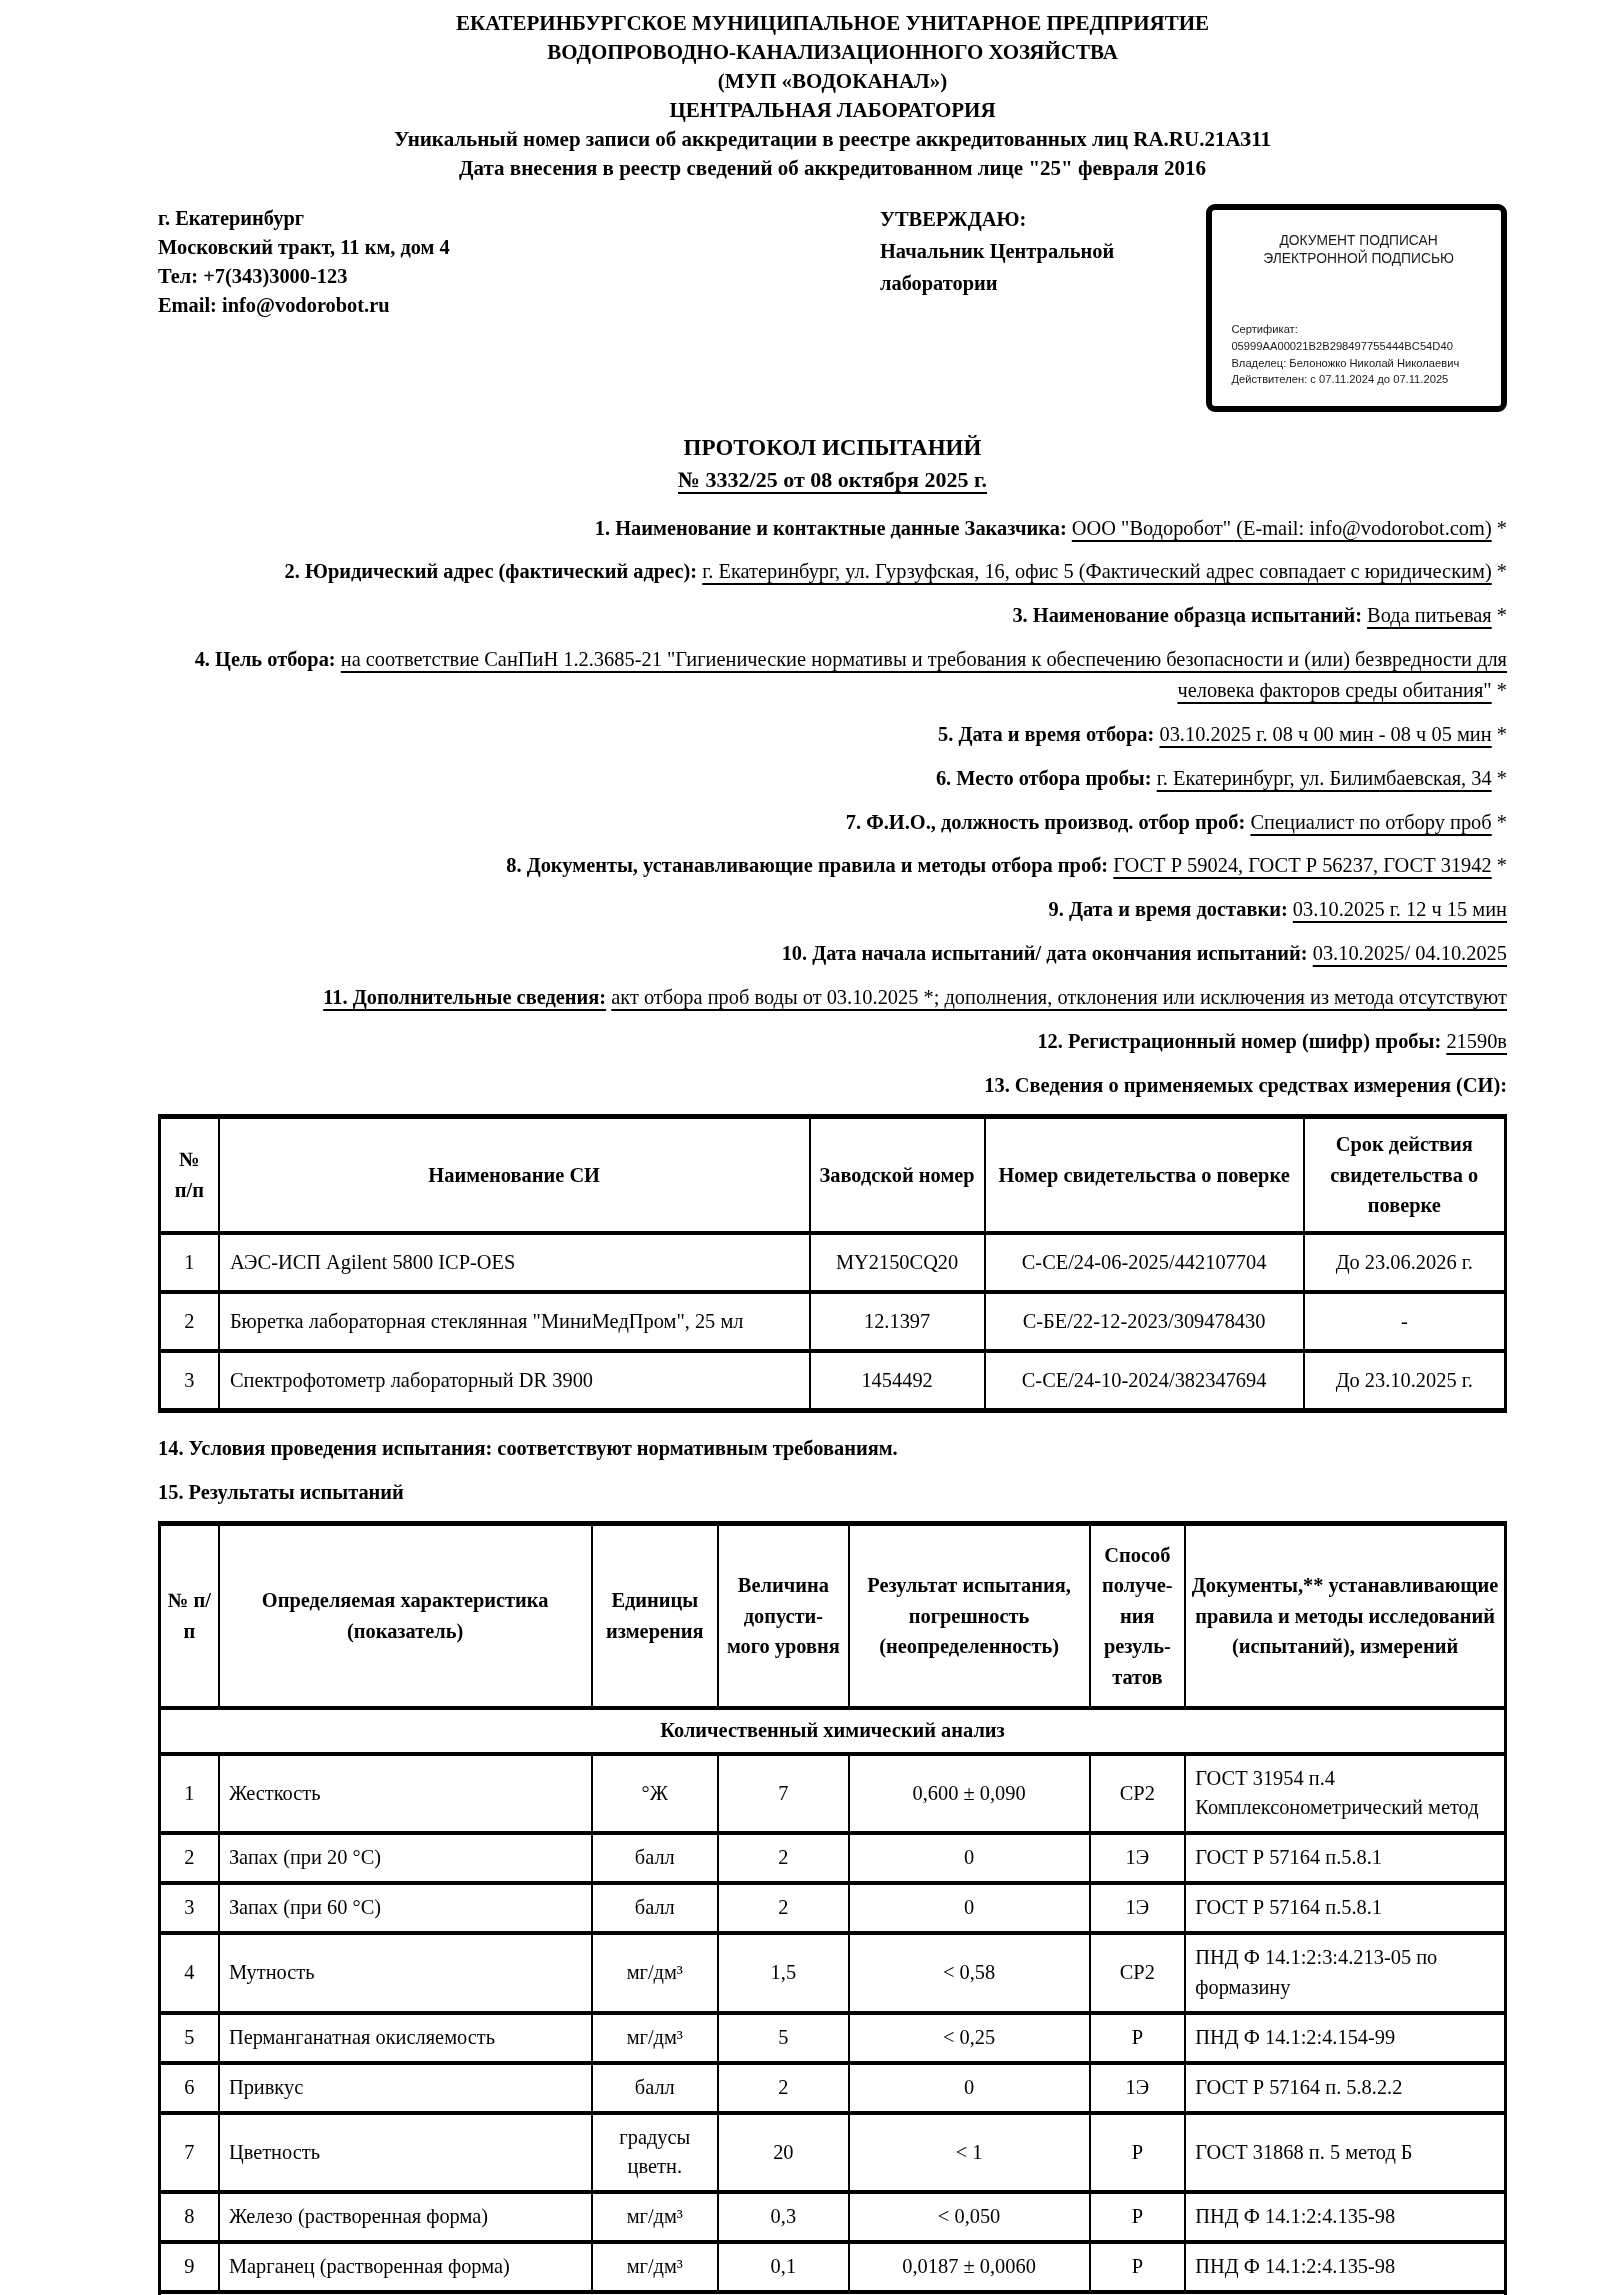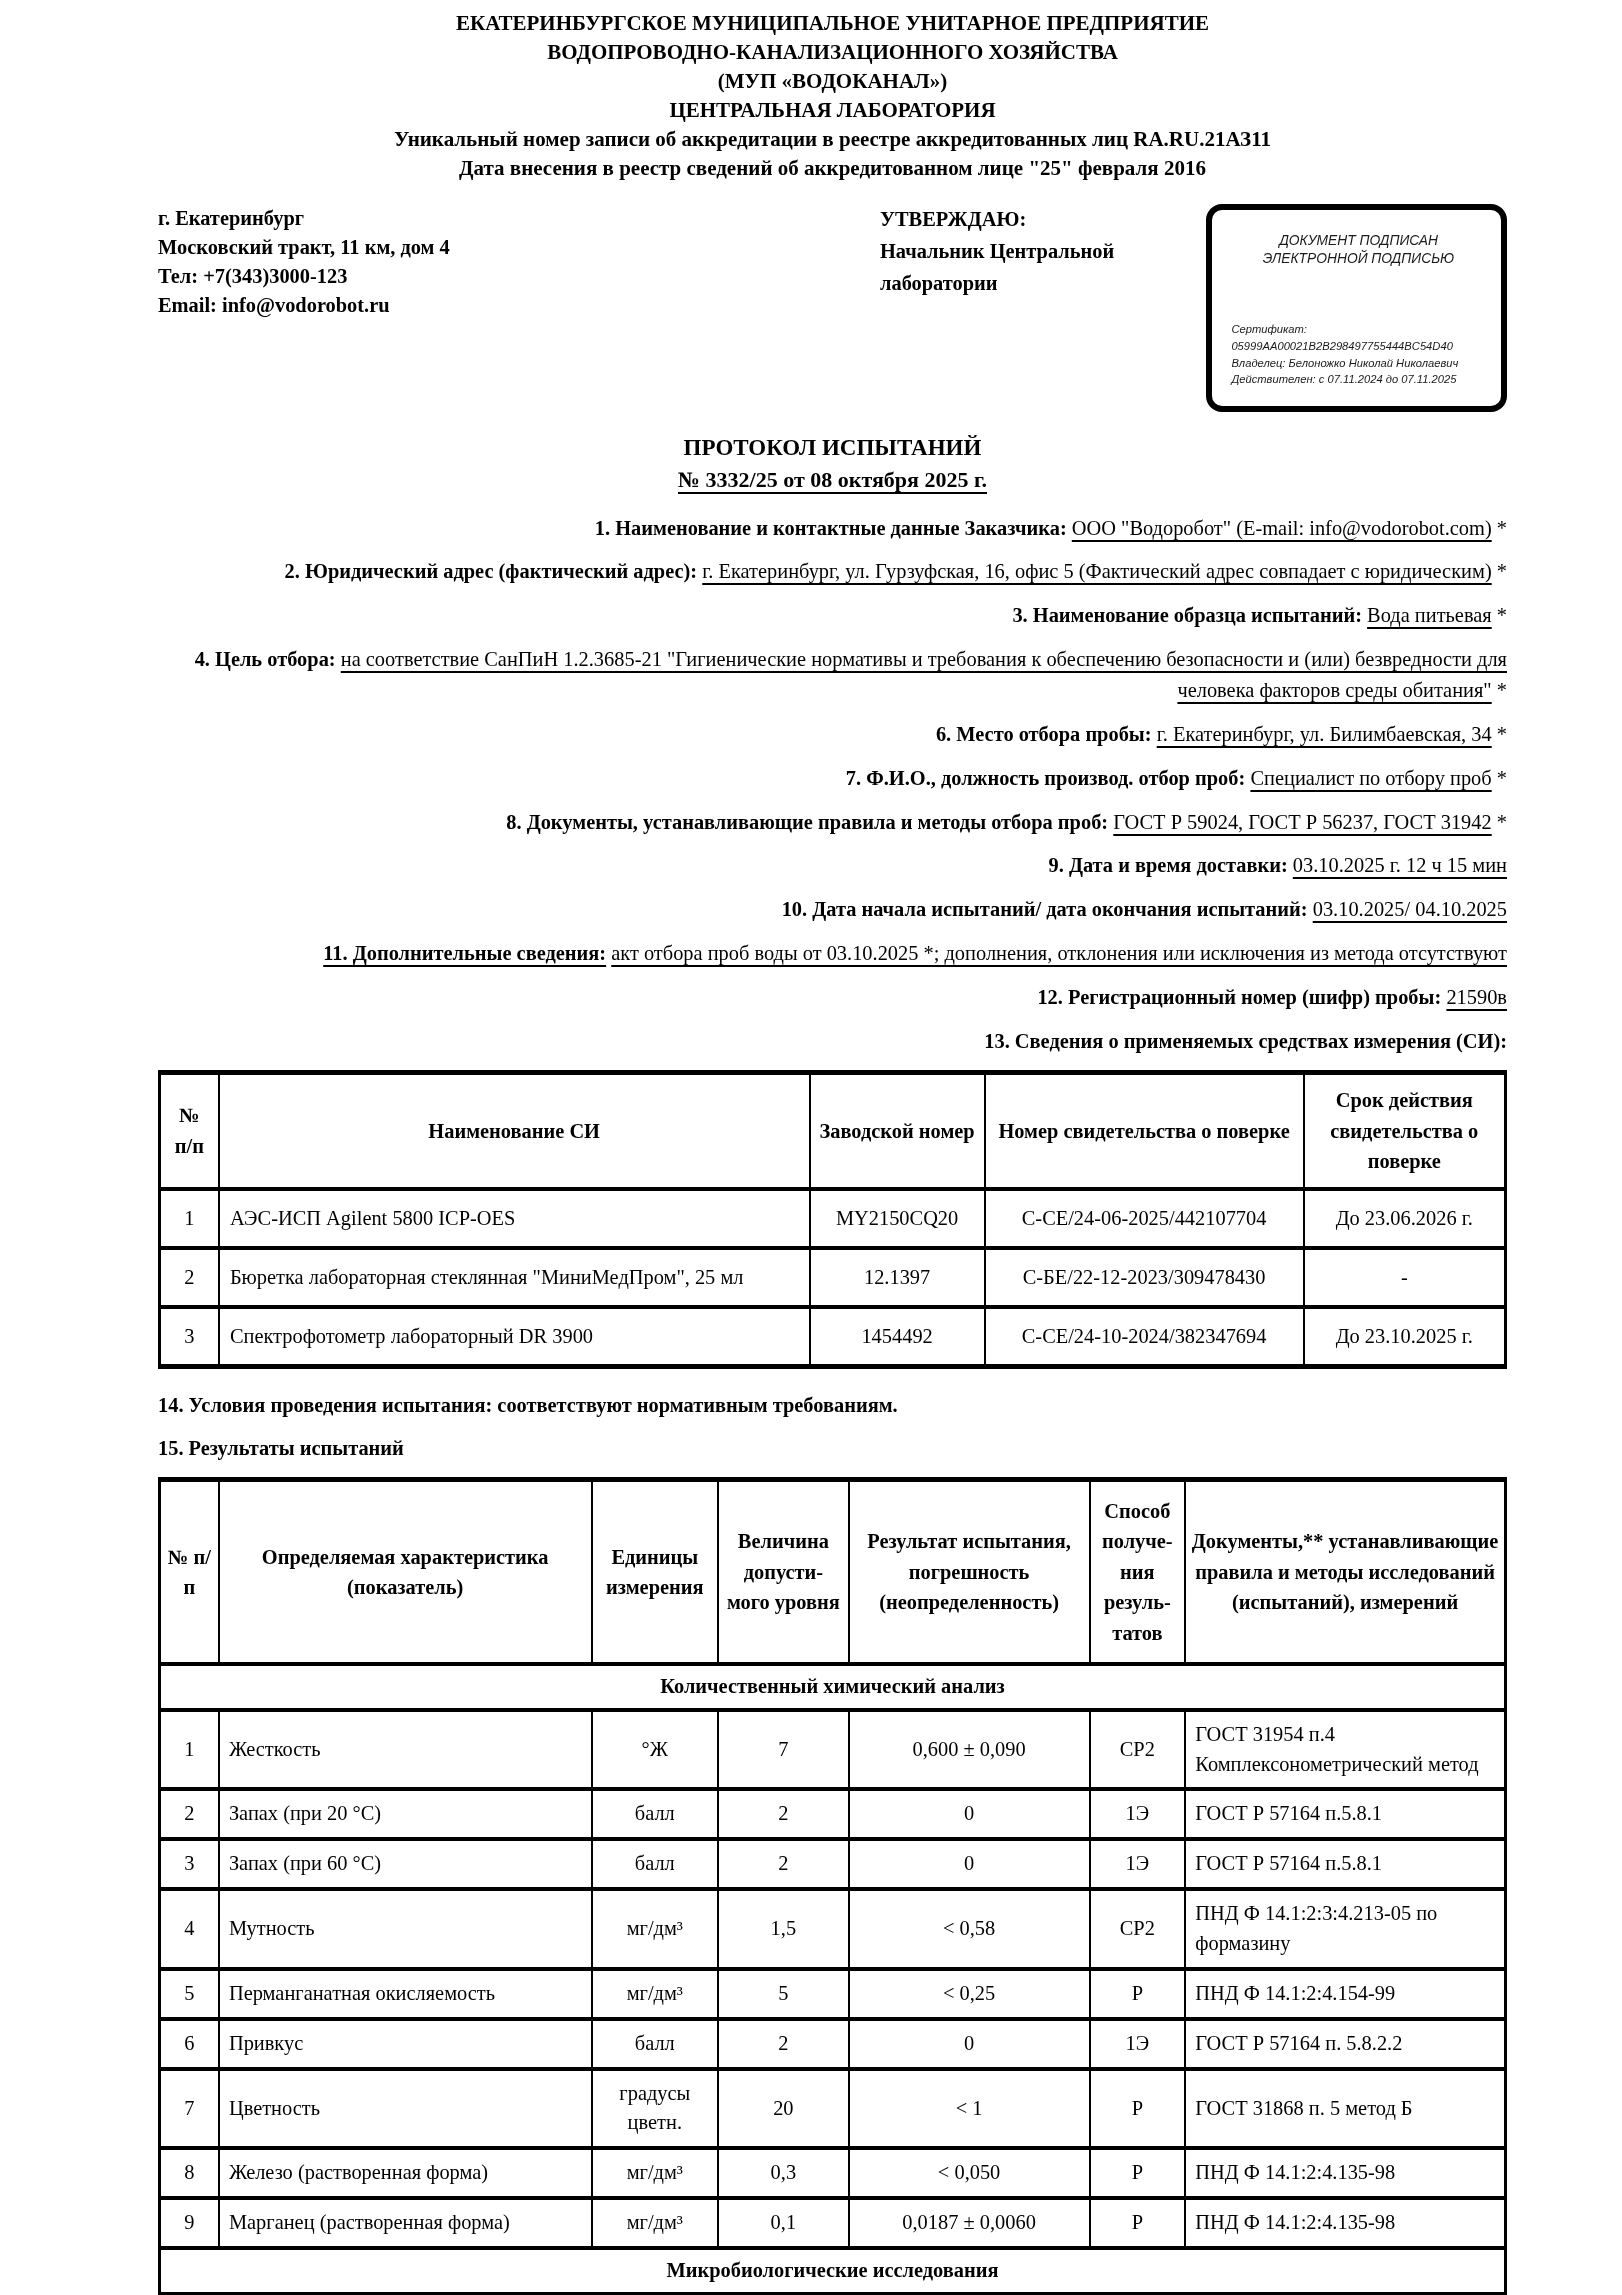--- a/index.html
+++ b/index.html
@@ -22,25 +22,24 @@
   .org-line { white-space: nowrap; }
 
   .info-row { display: flex; align-items: flex-start; margin-top: 21.4px; }
   .contacts { flex: 1 1 auto; font-weight: bold; line-height: 1.42; }
   .approval { width: 326px; font-weight: bold; line-height: 1.55; }
   .stamp {
     box-sizing: border-box;
     width: 301px;
     min-height: 178px;
     border: 6.6px solid #000;
-    border-radius: 16px;
+    border-radius: 9px;
     padding: 21.4px 15.3px 17.3px 19.4px;
     font-family: "Liberation Sans", "DejaVu Sans", sans-serif;
     flex: 0 0 auto;
-    font-style: italic;
   }
   .stamp-title { text-align: center; font-size: 13.8px; line-height: 1.35; color: #1a1a1a; }
   .stamp-cert { margin-top: 52px; font-size: 11.2px; line-height: 1.5; color: #1a1a1a; }
 
   .doc-title { margin-top: 23.5px; text-align: center; font-weight: bold; font-size: 23px; }
   .doc-subtitle { margin-top: 6.1px; text-align: center; font-weight: bold; font-size: 22px; }
   .u { text-decoration: underline; text-decoration-thickness: 2px; text-underline-offset: 5.1px; }
 
   .items { margin-top: 19.4px; text-align: right; }
   .item { margin: 0 0 13.3px 0; line-height: 1.5; }
@@ -111,20 +110,21 @@
   </div>
 
   <div class="doc-title">ПРОТОКОЛ ИСПЫТАНИЙ</div>
   <div class="doc-subtitle"><span class="u">№ 3332/25 от 08 октября 2025 г.</span></div>
 
   <div class="items">
     <p class="item"><span class="lbl">1. Наименование и контактные данные Заказчика:</span> <span class="u">ООО "Водоробот" (E-mail: info@vodorobot.com)</span> <span class="ast">*</span></p>
     <p class="item"><span class="lbl">2. Юридический адрес (фактический адрес):</span> <span class="u">г. Екатеринбург, ул. Гурзуфская, 16, офис 5 (Фактический адрес совпадает с юридическим)</span> <span class="ast">*</span></p>
     <p class="item"><span class="lbl">3. Наименование образца испытаний:</span> <span class="u">Вода питьевая</span> <span class="ast">*</span></p>
     <p class="item"><span class="lbl">4. Цель отбора:</span> <span class="u">на соответствие СанПиН 1.2.3685-21 "Гигиенические нормативы и требования к обеспечению безопасности и (или) безвредности для человека факторов среды обитания"</span> <span class="ast">*</span></p>
+    <p class="item"><span class="lbl">5. Дата и время отбора:</span> <span class="u">03.10.2025 г. 08 ч 00 мин - 08 ч 05 мин</span> <span class="ast">*</span></p>
     <p class="item"><span class="lbl">6. Место отбора пробы:</span> <span class="u">г. Екатеринбург, ул. Билимбаевская, 34</span> <span class="ast">*</span></p>
     <p class="item"><span class="lbl">7. Ф.И.О., должность производ. отбор проб:</span> <span class="u">Специалист по отбору проб</span> <span class="ast">*</span></p>
     <p class="item"><span class="lbl">8. Документы, устанавливающие правила и методы отбора проб:</span> <span class="u">ГОСТ Р 59024, ГОСТ Р 56237, ГОСТ 31942</span> <span class="ast">*</span></p>
     <p class="item"><span class="lbl">9. Дата  и время доставки:</span> <span class="u">03.10.2025 г. 12 ч 15 мин</span></p>
     <p class="item"><span class="lbl">10. Дата начала испытаний/ дата окончания испытаний:</span> <span class="u">03.10.2025/ 04.10.2025</span></p>
     <p class="item"><span class="lbl u">11. Дополнительные сведения:</span> <span class="u">акт отбора проб воды от 03.10.2025 *; дополнения, отклонения или исключения из метода отсутствуют</span></p>
     <p class="item"><span class="lbl">12. Регистрационный номер (шифр) пробы:</span> <span class="u">21590в</span></p>
     <p class="item"><span class="lbl">13. Сведения о применяемых средствах измерения (СИ):</span></p>
   </div>
 

